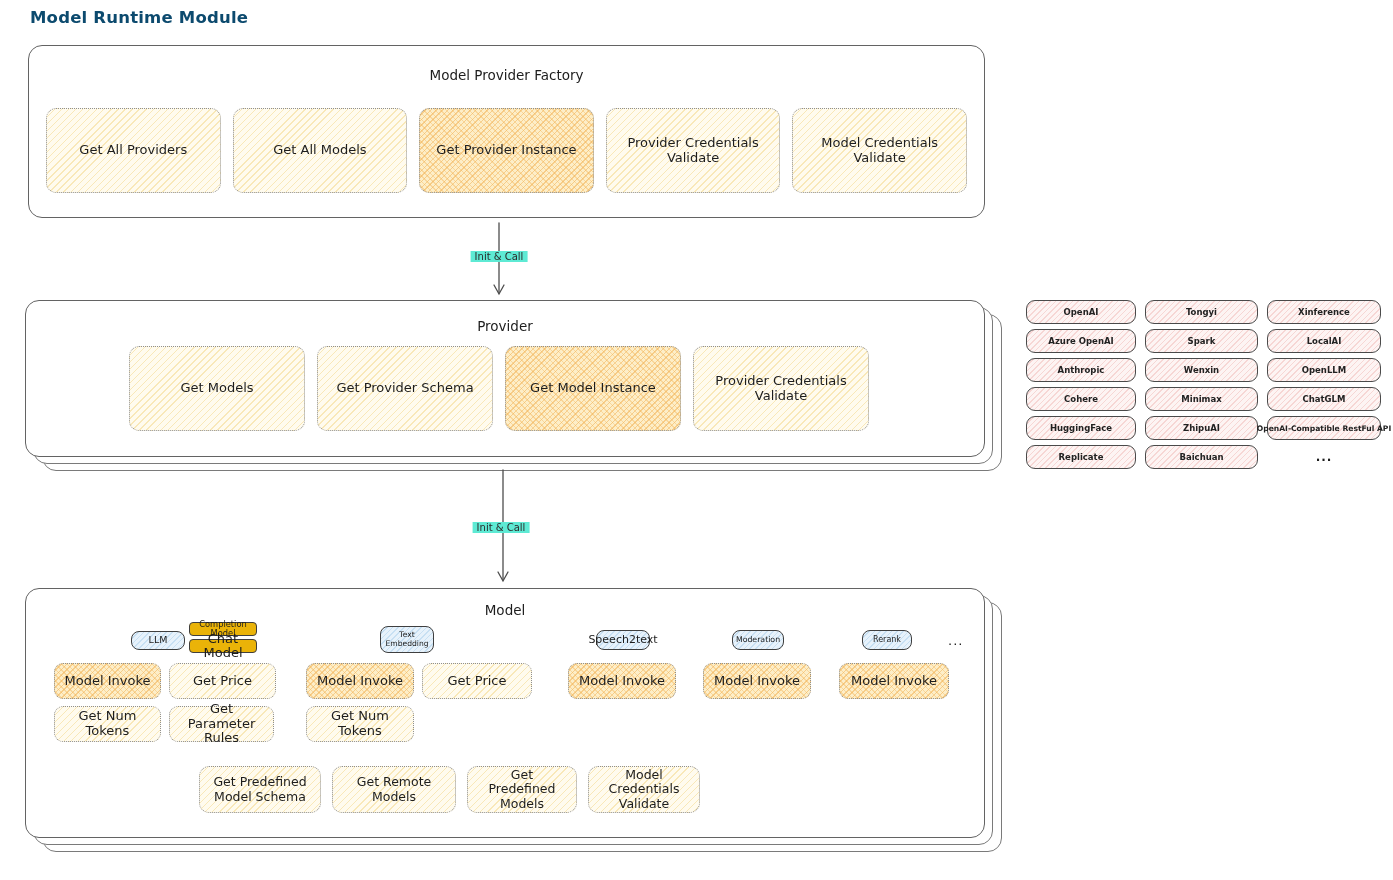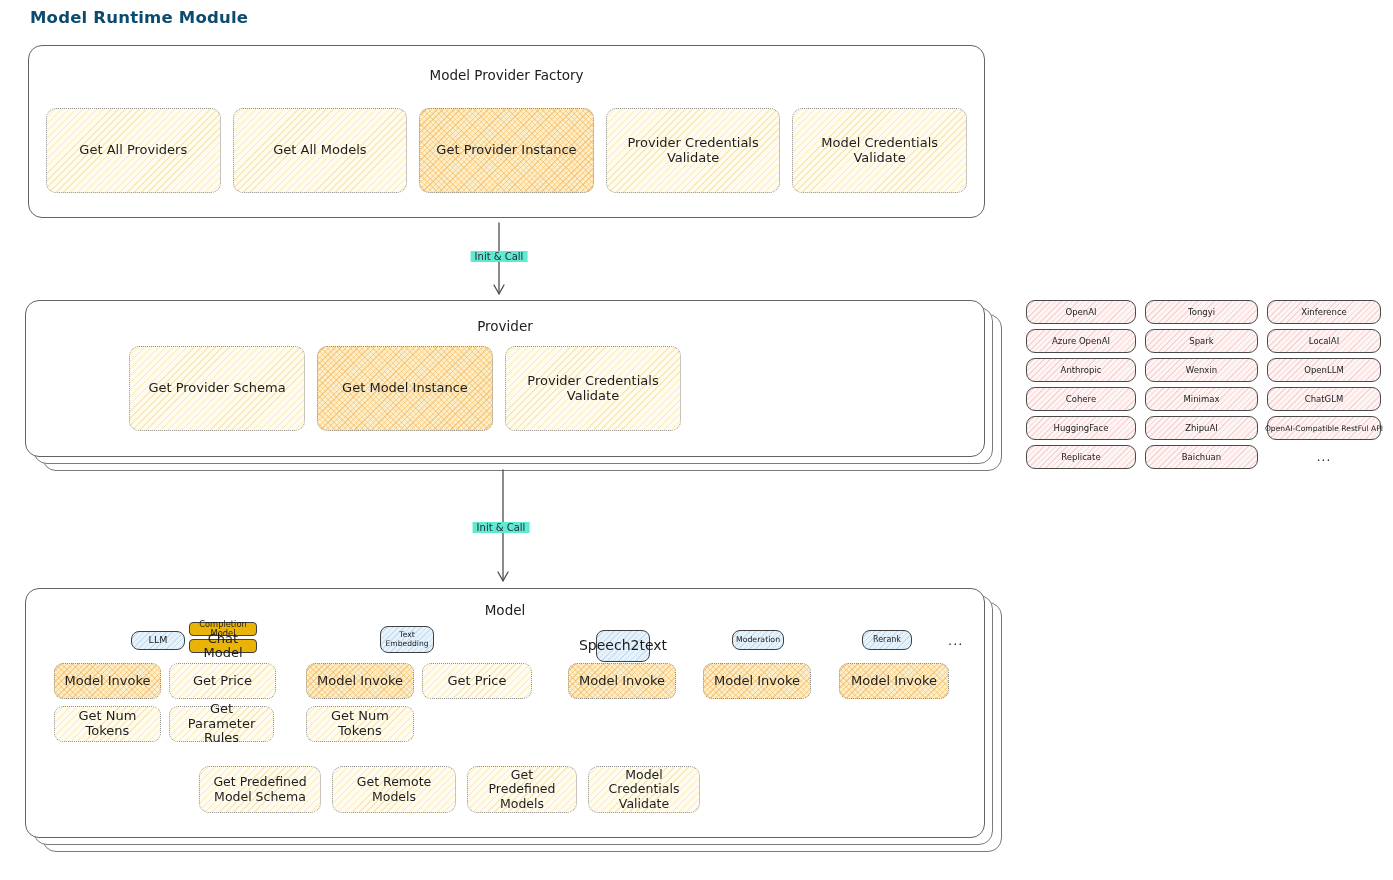--- a/index.html
+++ b/index.html
@@ -55,21 +55,21 @@
   
   #provider-stack { left:25px; top:300px; width:960px; height:157px; }
   #provider-main { position:absolute; left:0; top:0; width:100%; height:100%; }
   #provider-main .section-title { padding-top:17px; }
   #provider-row { position:absolute; left:103px; top:45px; display:flex; gap:12px; }
   #provider-row .ybox { width:176px; height:85px; }
 
   
   #provider-grid {
     left:1026px; top:300px; width:354px;
-    display:grid; grid-template-columns:110px 113px 114px; gap:5px 9px;
+    display:grid; grid-template-columns:110px 113px 114px; gap:5px 9px;font-weight:bold;
   }
   .chip {
     height:24px; border:1.3px solid #4a4a4a; border-radius:9px;
     display:flex; align-items:center; justify-content:center; text-align:center;
     font-size:8.5px; color:#222; white-space:nowrap;
     background-color:#fdf4f3;
     background-image:repeating-linear-gradient(135deg, rgba(236,166,162,0.38) 0 1px, transparent 1px 4px);
   }
   .chip.long { font-size:7.6px; }
   .grid-dots { height:24px; display:flex; align-items:center; justify-content:center; font-size:12px; letter-spacing:1px; }
@@ -125,20 +125,21 @@
     <polyline points="2,62 7,71 12,62"></polyline>
   </svg>
   <div class="arrow-label" style="left:499px; top:251px;">Init &amp; Call</div>
 
   <div id="provider-stack" class="abs">
     <div class="stack-layer" style="left:17px; top:14px; width:100%; height:100%;"></div>
     <div class="stack-layer" style="left:8px; top:7px; width:100%; height:100%;"></div>
     <div id="provider-main" class="bigbox">
       <div class="section-title">Provider</div>
       <div id="provider-row">
+        <div class="ybox">Get Models</div>
         <div class="ybox">Get Provider Schema</div>
         <div class="ybox hl">Get Model Instance</div>
         <div class="ybox">Provider Credentials Validate</div>
       </div>
     </div>
   </div>
 
   <div id="provider-grid" class="abs">
     <div class="chip">OpenAI</div>
     <div class="chip">Tongyi</div>
@@ -191,21 +192,21 @@
         <div class="r1">
           <div class="ybox hl" style="width:108px;">Model Invoke</div>
           <div class="ybox" style="width:110px;">Get Price</div>
         </div>
         <div class="r2">
           <div class="ybox" style="width:108px;">Get Num Tokens</div>
         </div>
       </div>
 
       <div class="group" style="left:542px; width:108px;">
-        <span class="tag blue" style="left:28px; top:5px; width:54px; height:32px; font-size:14px;">Speech2text</span>
+        <span class="tag blue" style="left:28px; top:5px; width:54px; height:20px; font-size:11px;">Speech2text</span>
         <div class="r1">
           <div class="ybox hl" style="width:108px;">Model Invoke</div>
         </div>
       </div>
 
       <div class="group" style="left:677px; width:108px;">
         <span class="tag blue" style="left:29px; top:5px; width:52px; height:20px; font-size:7.8px;">Moderation</span>
         <div class="r1">
           <div class="ybox hl" style="width:108px;">Model Invoke</div>
         </div>

